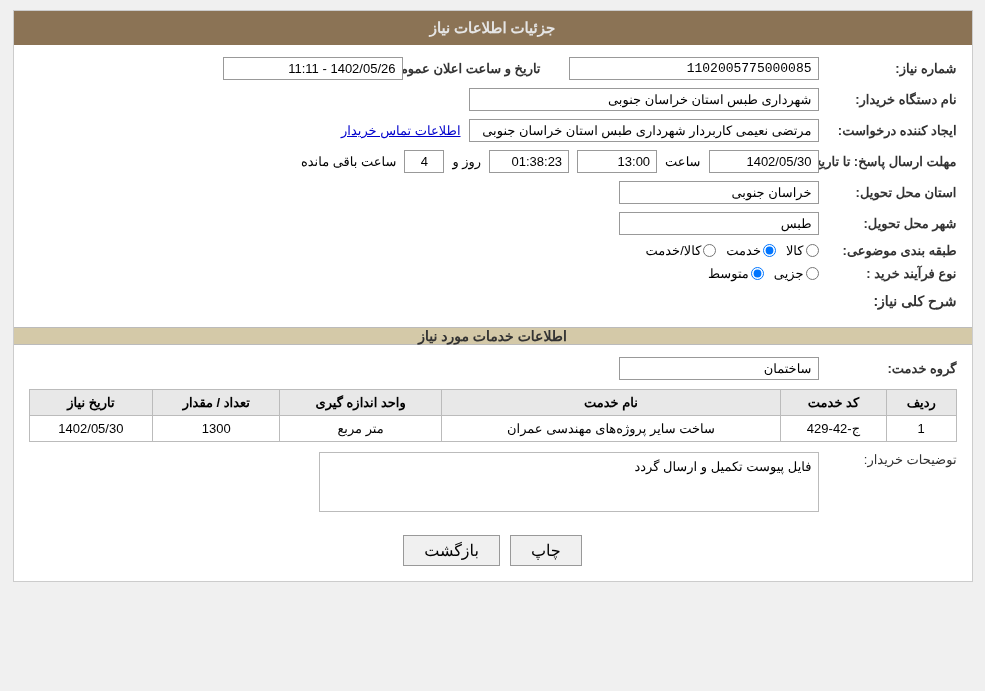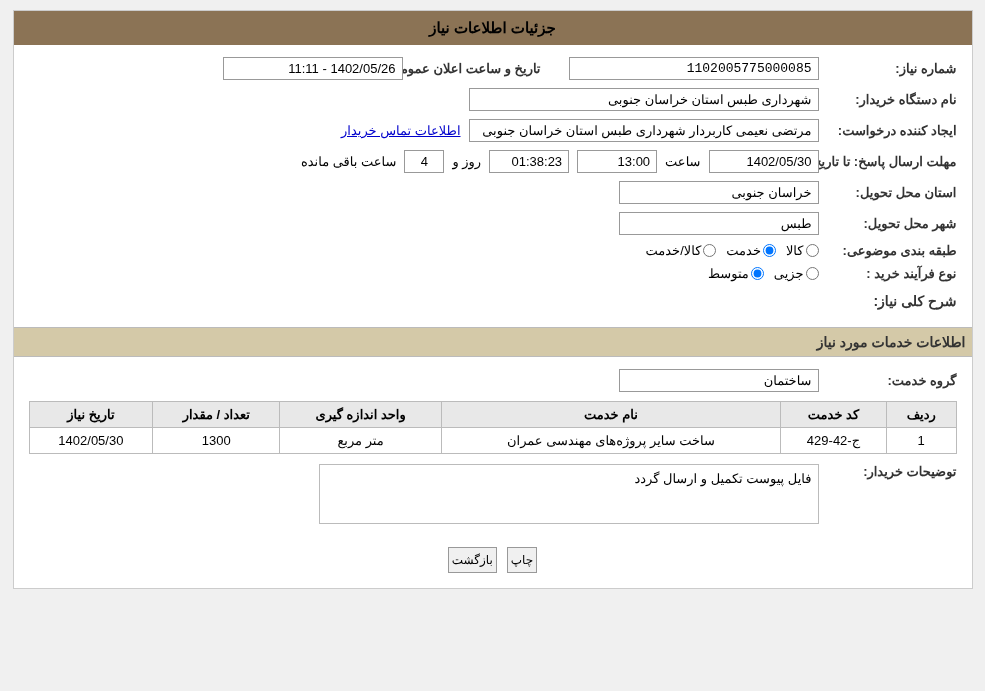--- a/index.html
+++ b/index.html
@@ -11,31 +11,31 @@
       padding: 10px;
     }
     .main-container {
       background: #fff;
       border: 1px solid #ccc;
       max-width: 960px;
       margin: 0 auto;
     }
     .page-header {
       background: #8B7355;
-      color: #000000;
+      color: #e5e5e5;
       text-align: center;
       padding: 8px;
       font-size: 15px;
       font-weight: bold;
+      font-family: Liberation Serif, serif;
     }
     .section-header {
       background: #d4c9a8;
       color: #333;
-      text-align: right;
-      padding: 6px;
+      text-align: center;
       font-size: 14px;
       font-weight: bold;
       border-top: 1px solid #bbb;
       border-bottom: 1px solid #bbb;
       margin-top: 10px;
     }
     .label-cell {
       color: #333;
       font-weight: bold;
       text-align: right;
@@ -91,25 +91,25 @@
     .data-table tr:nth-child(even) td {
       background: #f9f9f9;
     }
     .bottom-buttons {
       display: flex;
       justify-content: center;
       gap: 10px;
       padding: 15px;
     }
     .btn {
-      padding: 5px 3px;
+      padding: 5px 20px;
       border: 1px solid #999;
       background: #f0f0f0;
       cursor: pointer;
-      font-size: 12px;
+      font-size: 16px;
       font-family: Tahoma, Arial, sans-serif;
     }
     .btn-print {
       background: #f0f0f0;
     }
     .btn-back {
       background: #f0f0f0;
     }
     .content-area {
       padding: 8px 15px;
@@ -243,21 +243,21 @@
         <td>ج-42-429</td>
         <td>ساخت سایر پروژه‌های مهندسی عمران</td>
         <td>متر مربع</td>
         <td>1300</td>
         <td>1402/05/30</td>
       </tr>
         </tbody>
     </table>
 
     <div style="margin-top:10px; display:flex; align-items:flex-start; gap:8px;">
-      <span class="label-cell" style="font-weight:bold;">توضیحات خریدار:</span>
+      <span class="label-cell" style="font-weight:normal;">توضیحات خریدار:</span>
       <div style="border:1px solid #bbb; background:#fff; padding:6px; min-height:60px; width:500px; text-align:right;">
         <span>فایل پیوست تکمیل و ارسال گردد</span>
       </div>
     </div>
 
   </div>
 
   <div class="bottom-buttons">
     <button class="btn btn-print">چاپ</button>
     <button class="btn btn-back">بازگشت</button>

